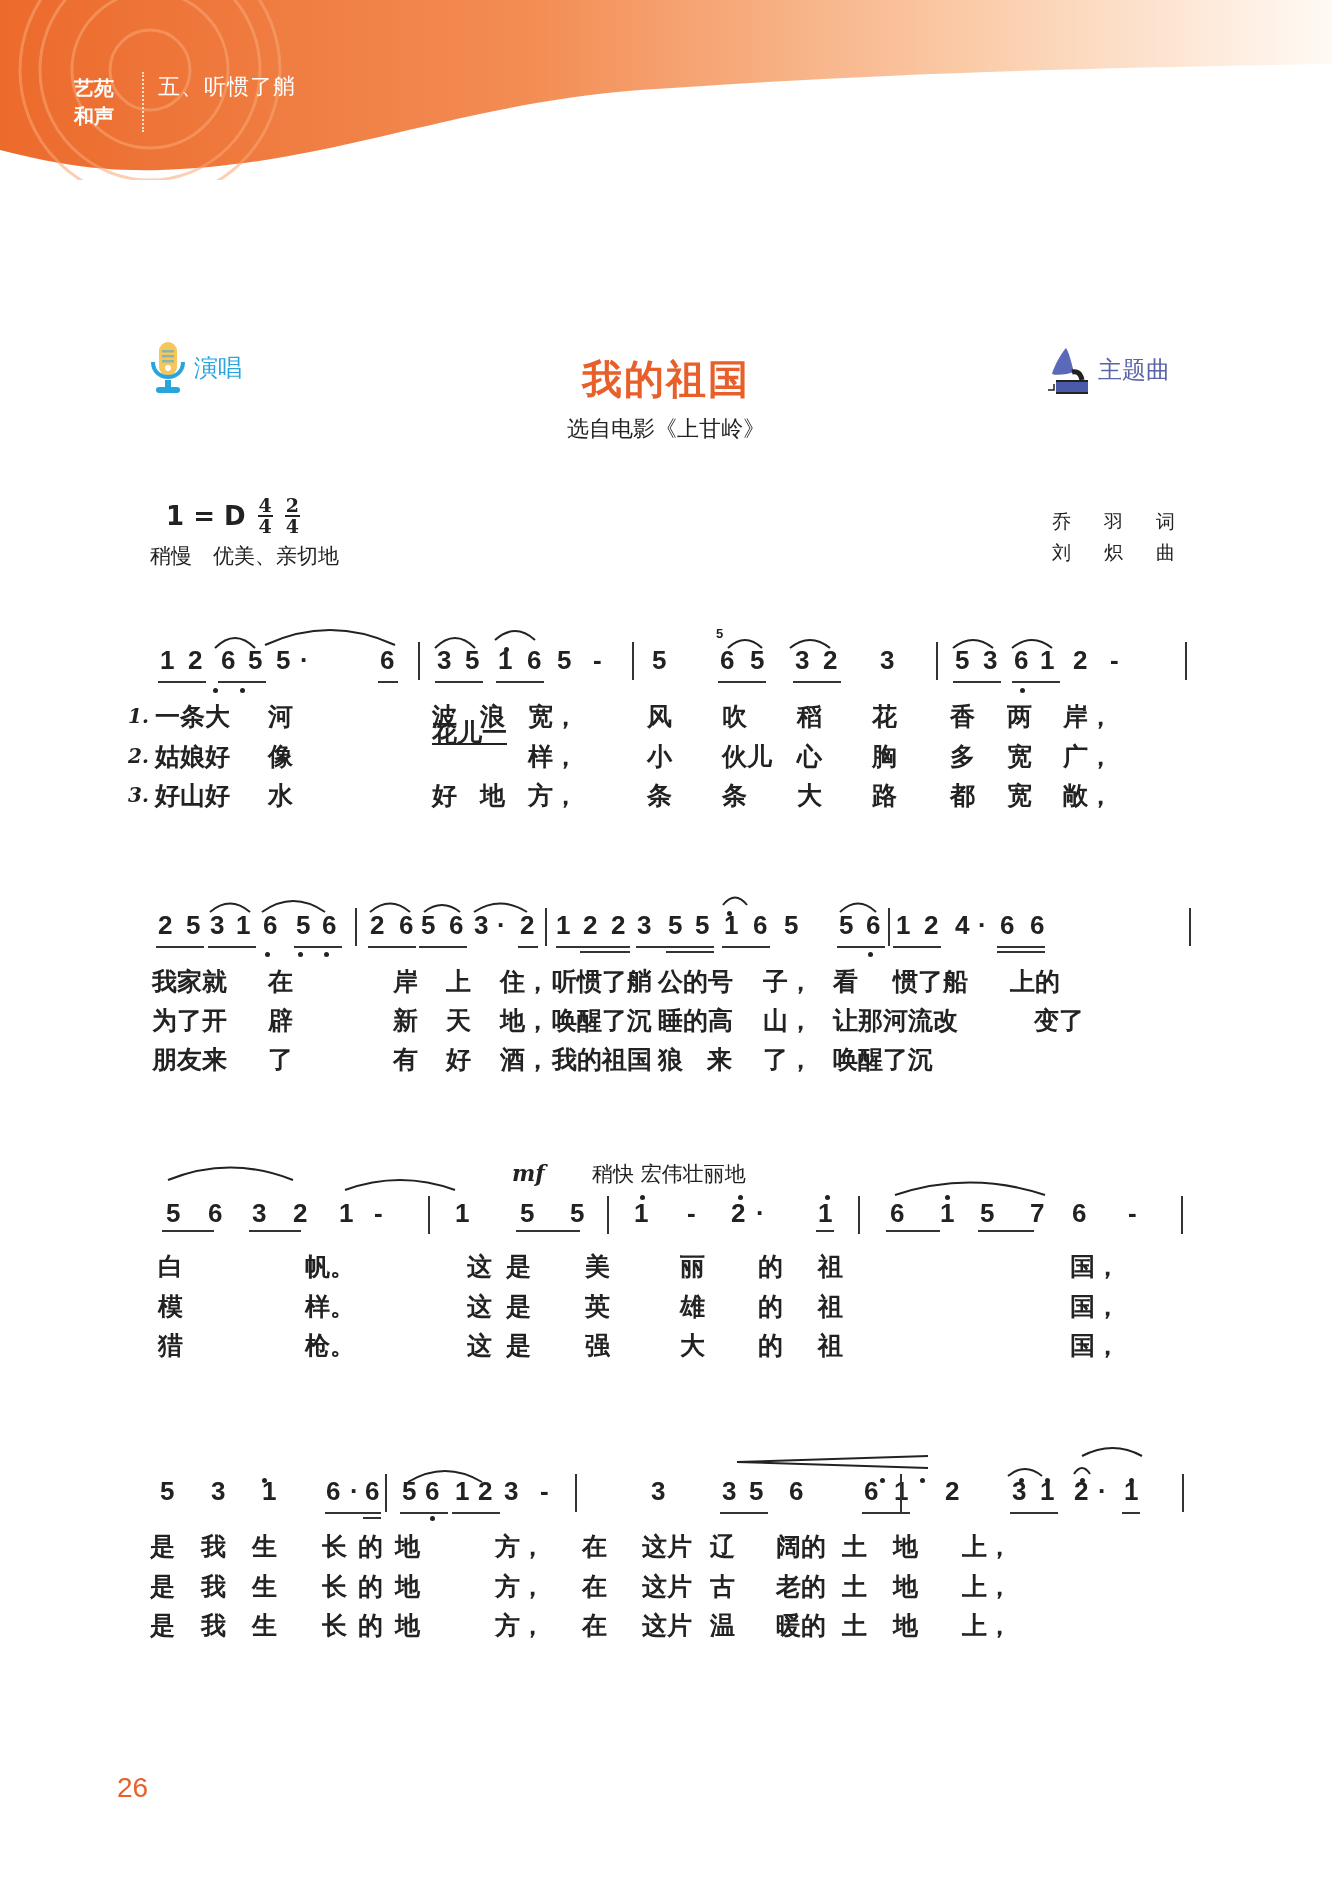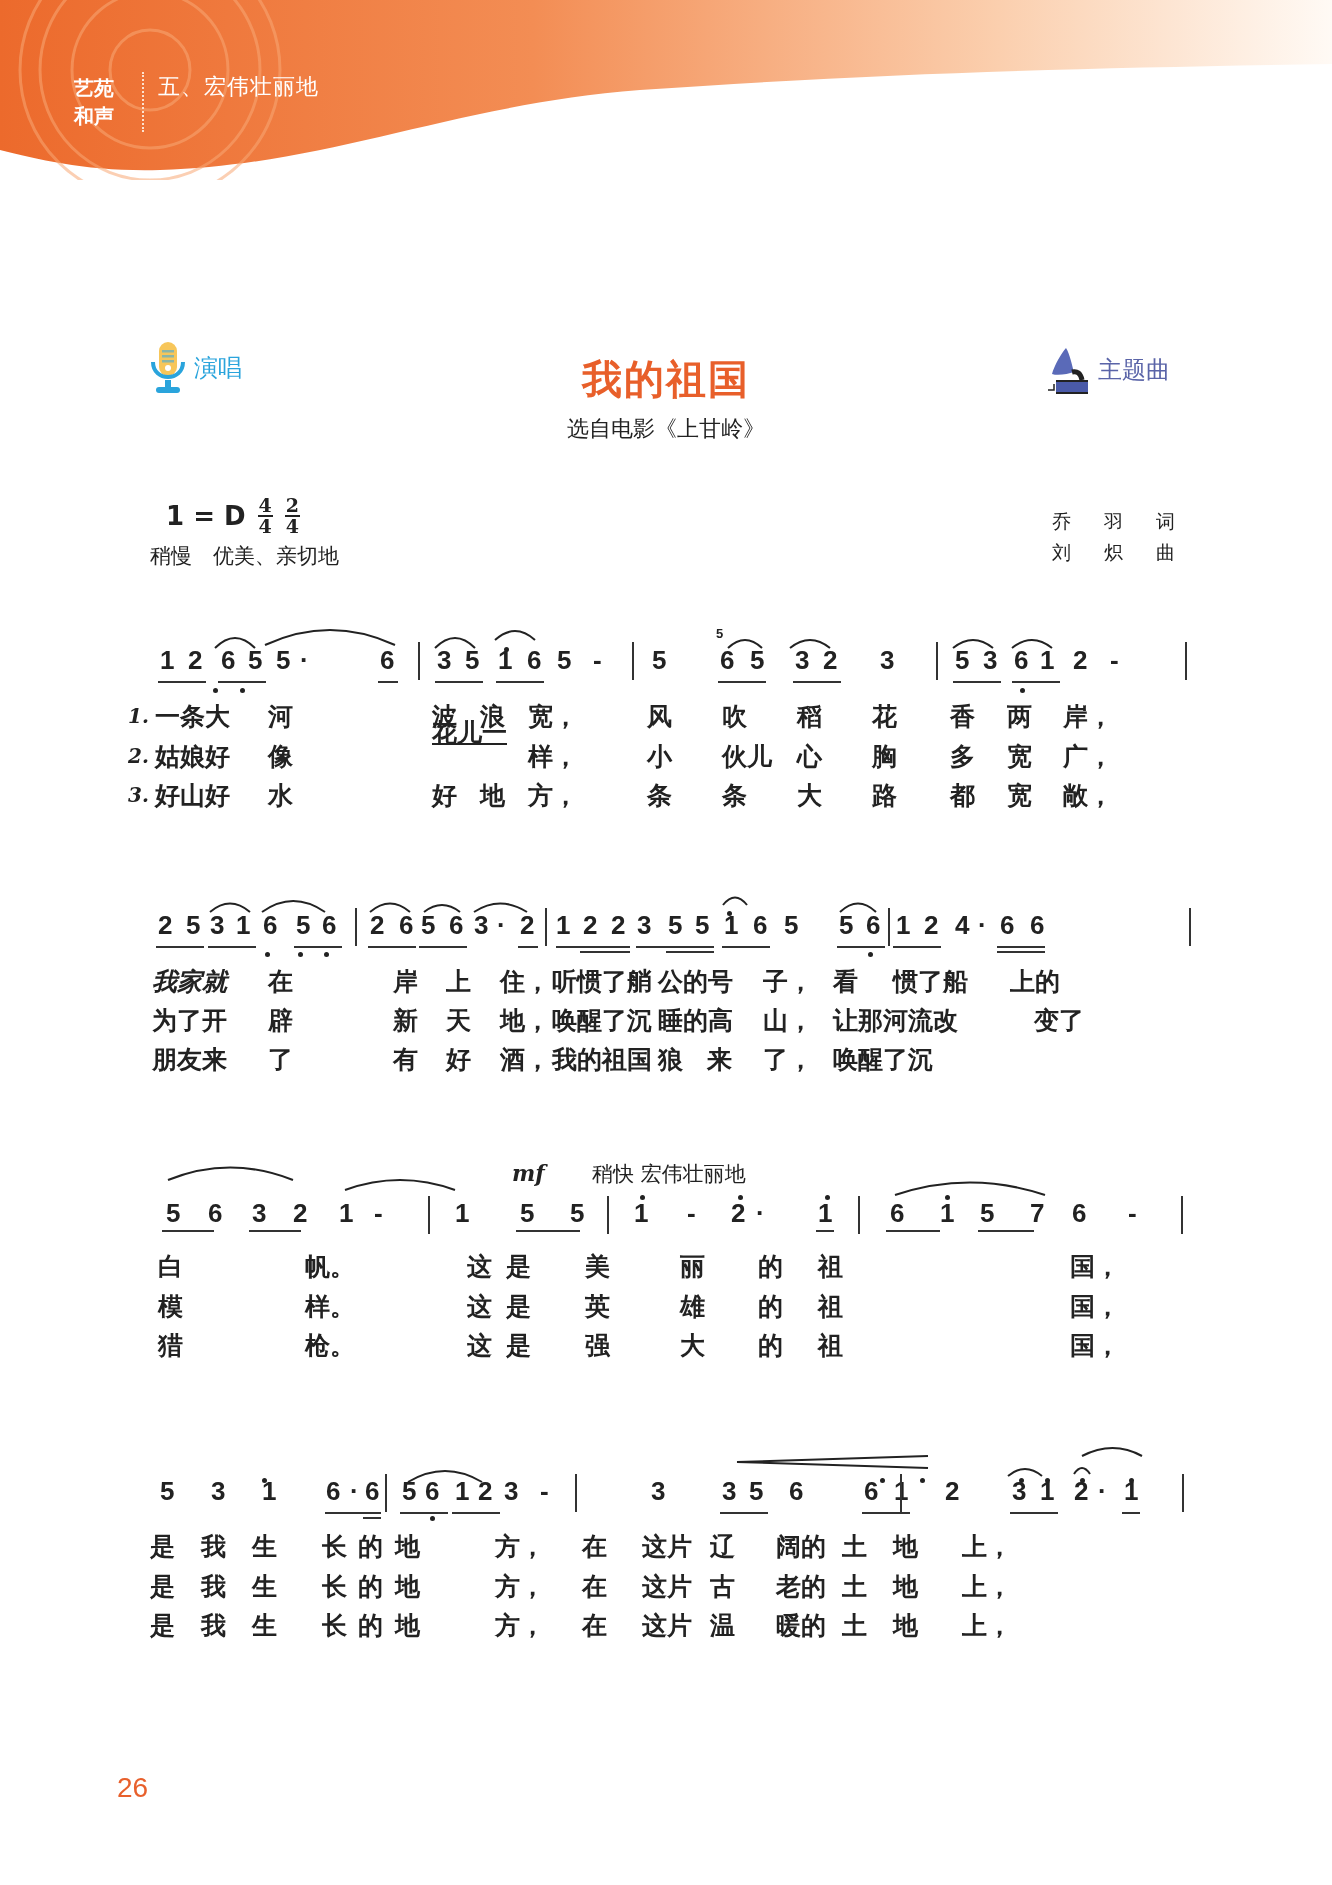--- a/index.html
+++ b/index.html
@@ -53,21 +53,21 @@
       <circle cx="150" cy="70" r="110"></circle>
       <circle cx="150" cy="70" r="78"></circle>
       <circle cx="150" cy="70" r="40"></circle>
     </g>
   </svg>
   <div class="hdr-left">
     <div>艺苑</div>
     <div>和声</div>
   </div>
   <div class="hdr-dots"></div>
-  <div class="hdr-chapter">五、宏伟壮丽地</div>
+  <div class="hdr-chapter">五、听惯了艄</div>
 </div>
 
 <div class="abs sing">
   <svg width="40" height="56" viewBox="0 0 40 56">
     <rect x="11" y="2" width="18" height="34" rx="9" fill="#f7c65a"></rect>
     <rect x="14" y="10" width="12" height="2.5" fill="#8ab5a8"></rect>
     <rect x="14" y="15" width="12" height="2.5" fill="#8ab5a8"></rect>
     <rect x="14" y="20" width="12" height="2.5" fill="#8ab5a8"></rect>
     <circle cx="20" cy="28" r="3" fill="#fff"></circle>
     <path d="M5 22 C5 42 35 42 35 22" stroke="#2aa4dc" stroke-width="4" fill="none"></path>
@@ -209,21 +209,21 @@
     <span class="note" style="left: 753px; top: 910px;">6</span>
     <span class="note" style="left: 784px; top: 910px;">5</span>
     <span class="note" style="left: 839px; top: 910px;">5</span>
     <span class="note" style="left: 866px; top: 910px;">6</span>
     <span class="note" style="left: 896px; top: 910px;">1</span>
     <span class="note" style="left: 924px; top: 910px;">2</span>
     <span class="note" style="left: 955px; top: 910px;">4</span>
     <span class="note" style="left: 978px; top: 910px;">·</span>
     <span class="note" style="left: 1000px; top: 910px;">6</span>
     <span class="note" style="left: 1030px; top: 910px;">6</span>
-    <span class="lyric" style="left: 152px; top: 965px; font-style: italic;">我家就</span>
+    <span class="lyric" style="left: 152px; top: 965px;">我家就</span>
     <span class="lyric" style="left: 268px; top: 965px;">在</span>
     <span class="lyric" style="left: 393px; top: 965px;">岸</span>
     <span class="lyric" style="left: 446px; top: 965px;">上</span>
     <span class="lyric" style="left: 500px; top: 965px;">住，</span>
     <span class="lyric" style="left: 552px; top: 965px;">听惯了艄</span>
     <span class="lyric" style="left: 658px; top: 965px;">公的号</span>
     <span class="lyric" style="left: 763px; top: 965px;">子，</span>
     <span class="lyric" style="left: 833px; top: 965px;">看</span>
     <span class="lyric" style="left: 893px; top: 965px;">惯了船</span>
     <span class="lyric" style="left: 1010px; top: 965px;">上的</span>

